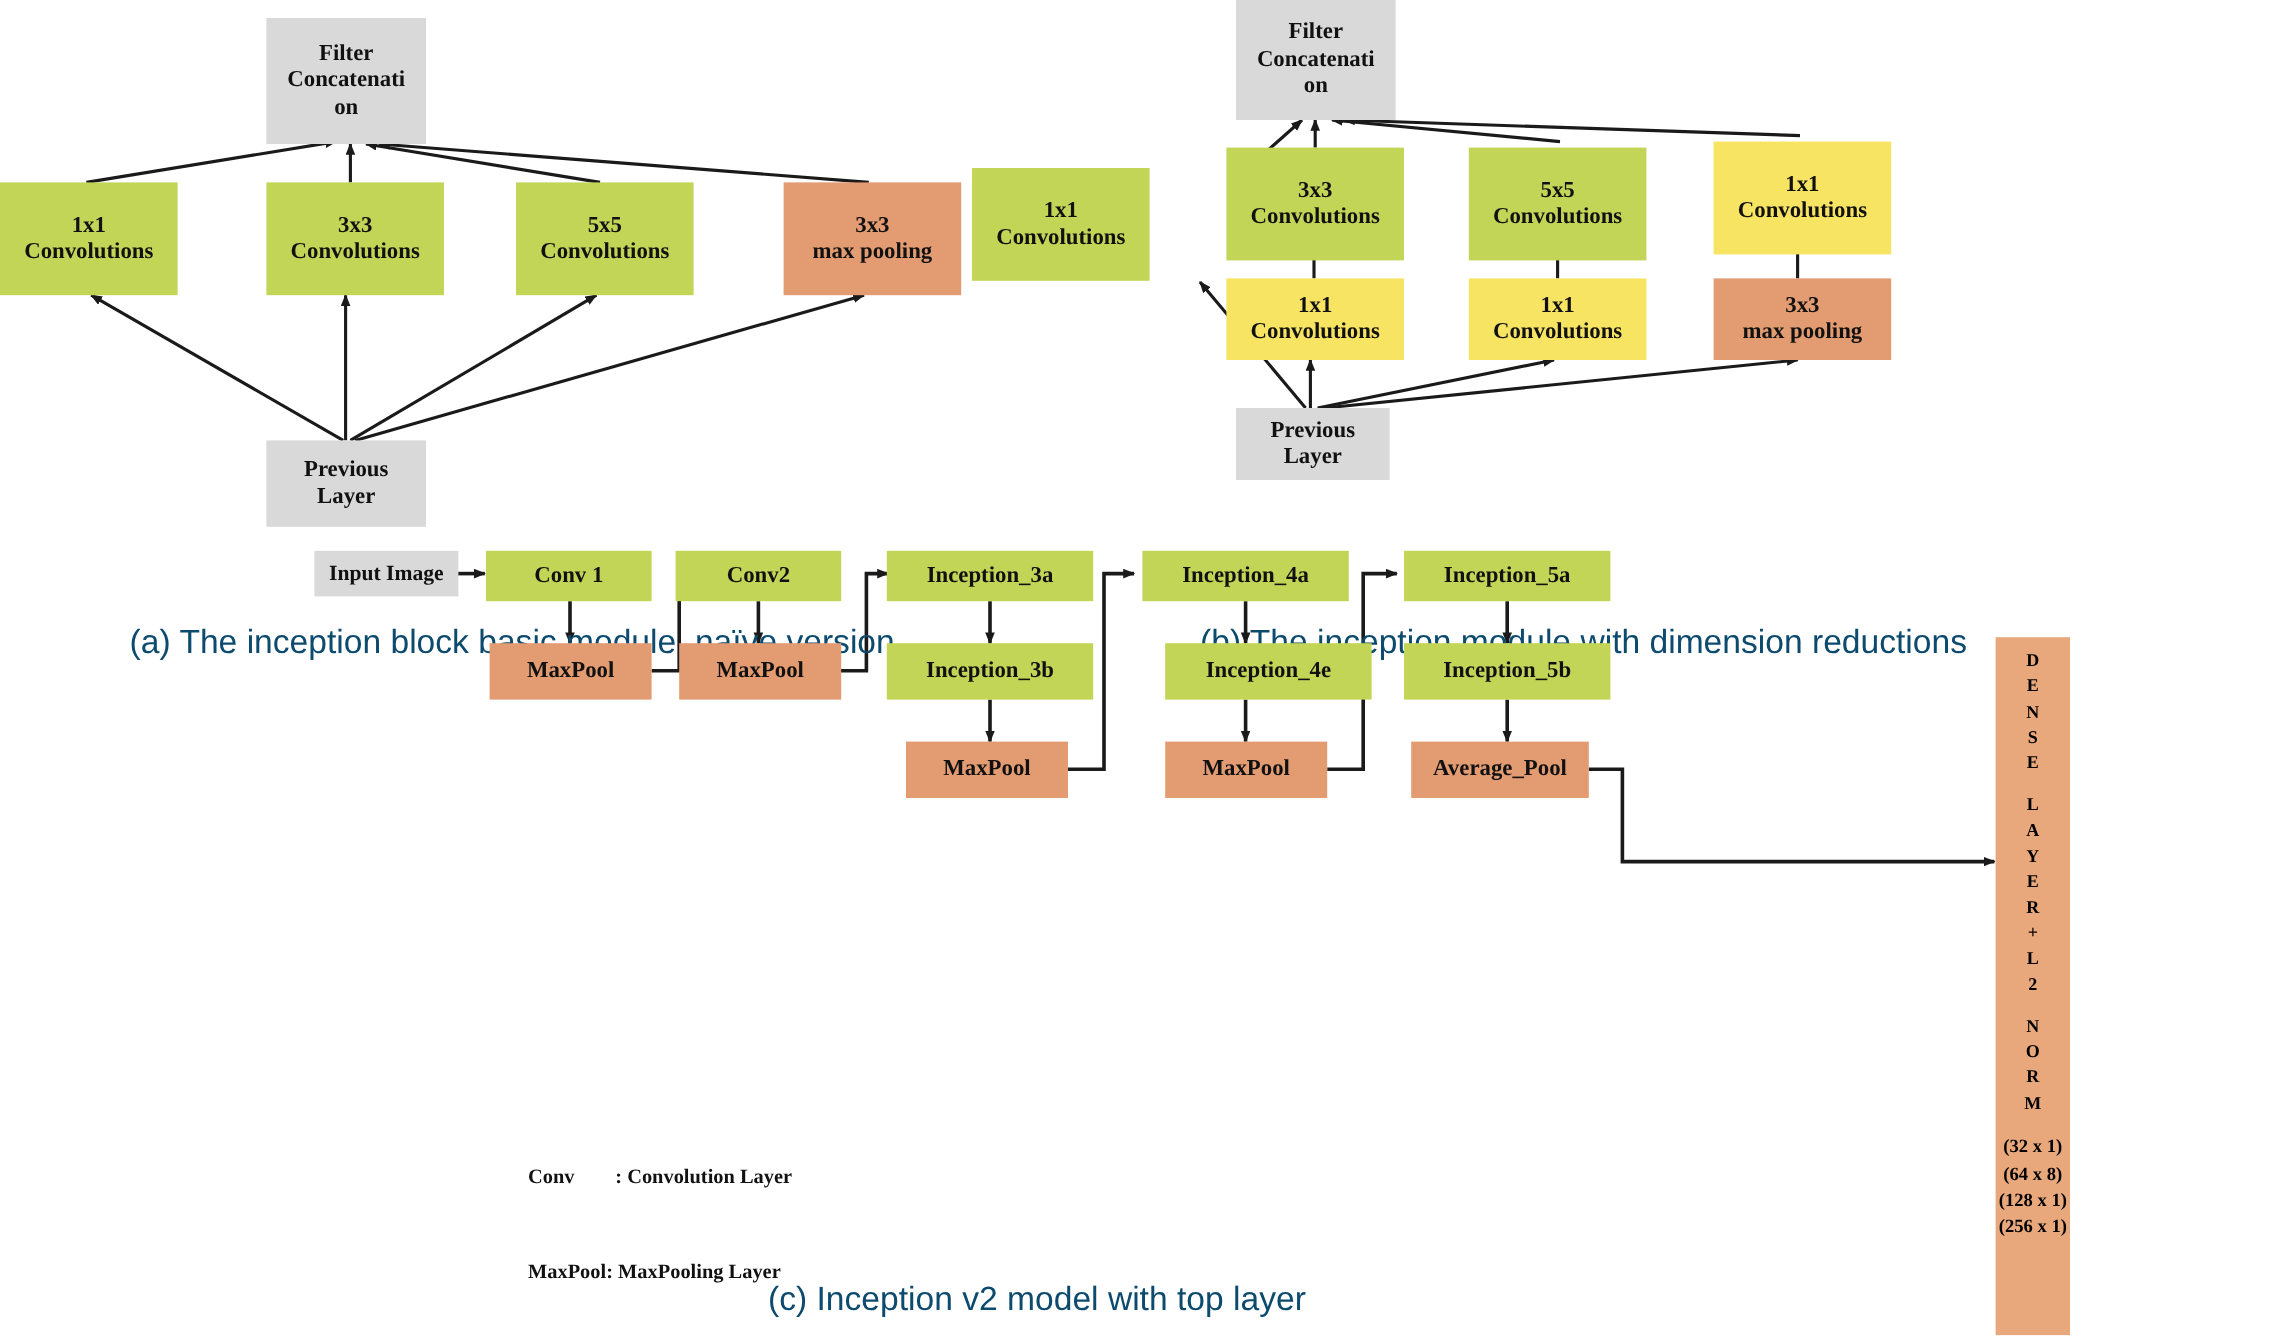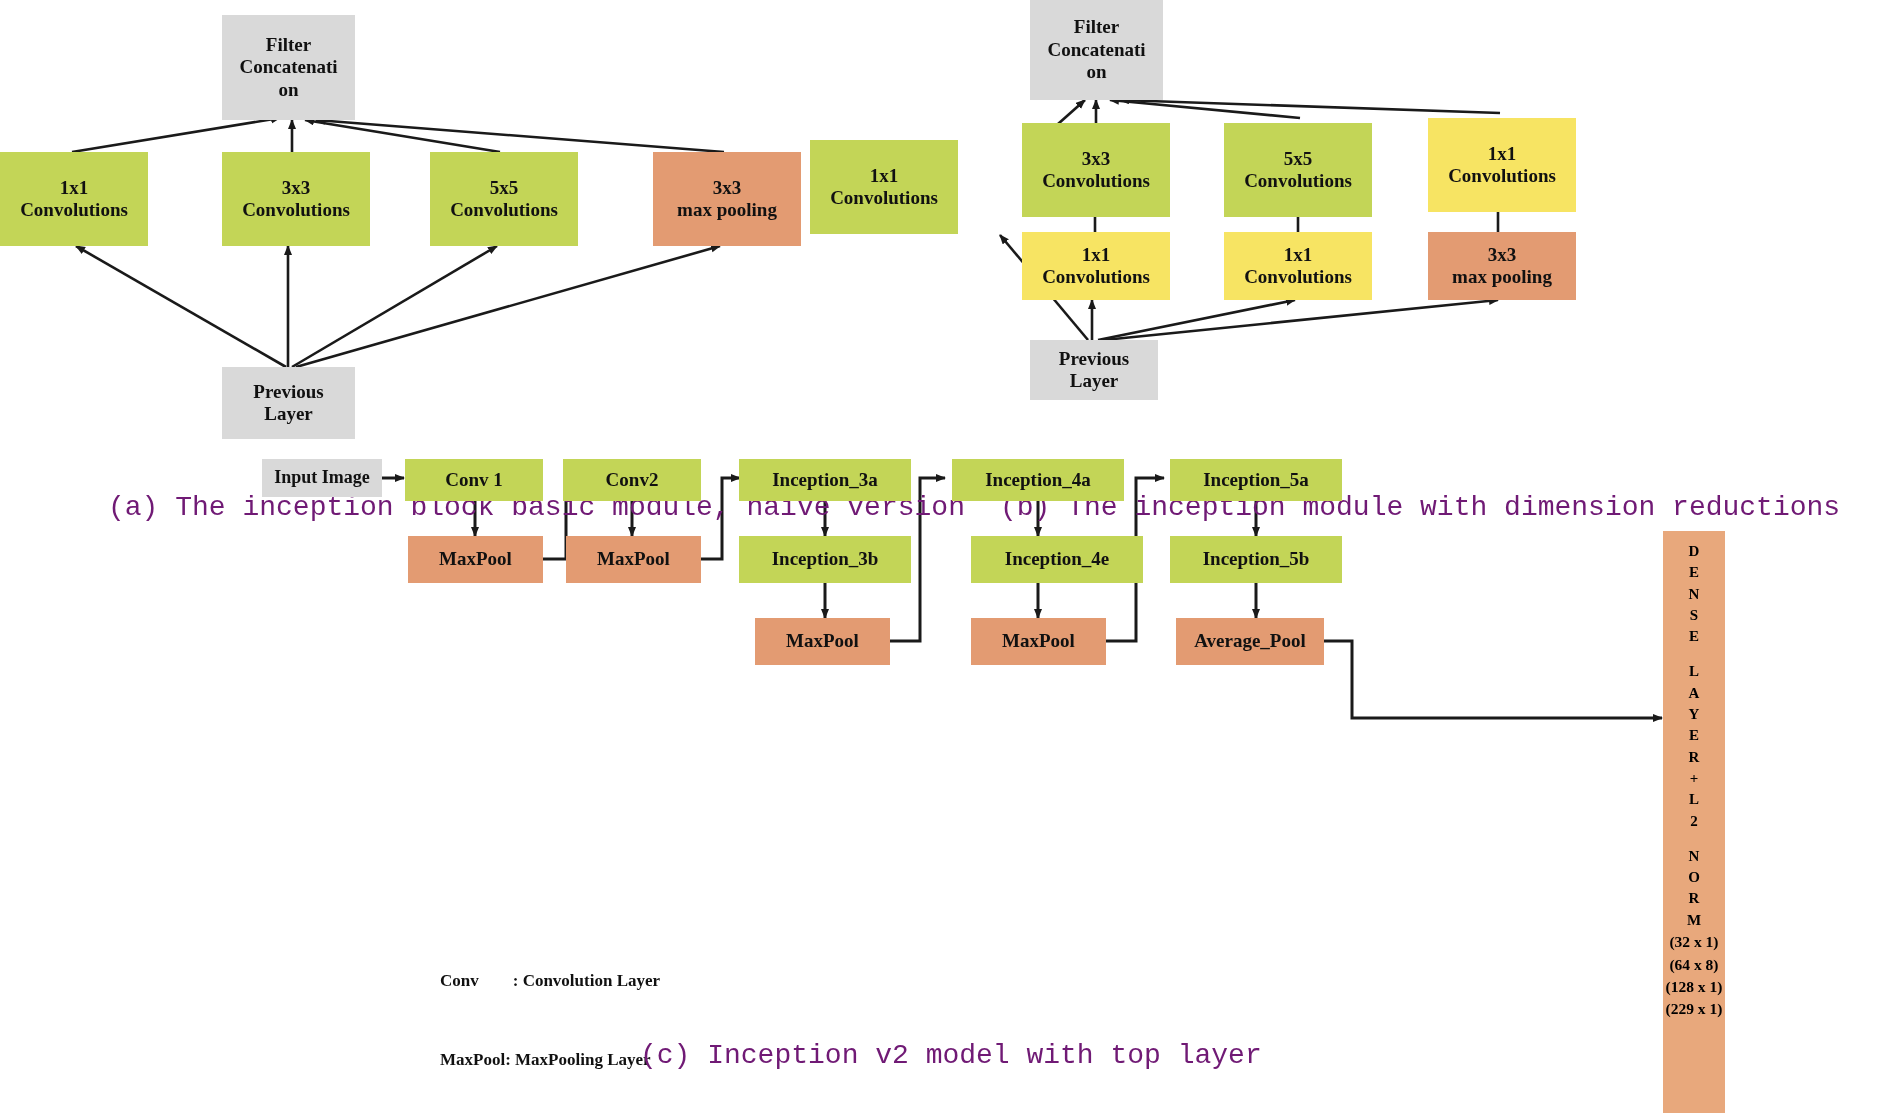--- a/index.html
+++ b/index.html
@@ -41,24 +41,25 @@
   svg.arrows {
     position: absolute;
     left: 0; top: 0;
     width: 1900px;
     height: 1113px;
     pointer-events: none;
     overflow: visible;
   }
   .caption {
     position: absolute;
-    font-family: Liberation Mono, monospace;
+    font-family: Liberation Sans, sans-serif;
     font-weight: normal;
-    color: #701a75;
+    color: #0c4a6e;
     white-space: nowrap;
+    margin-top: 27px;
   }
   .legend {
     position: absolute;
     font-family: "Liberation Serif", "DejaVu Serif", serif;
     font-weight: bold;
     color: #111;
     line-height: 1.55;
     font-size: 17px;
     white-space: pre;
   }
@@ -74,20 +75,21 @@
   .dense .vchar {
     font-weight: bold;
     font-size: 15px;
     line-height: 1.42;
     letter-spacing: 0;
     display: block;
     text-align: center;
   }
   .dense .gap { height: 14px; }
   .dense .dims {
+    margin-top: 14px;
     font-weight: bold;
     font-size: 15.5px;
     line-height: 1.45;
     text-align: center;
   }
 </style>
 </head>
 <body>
 
 <div id="canvas">
@@ -334,21 +336,21 @@
     <span class="vchar">2</span>
     <span class="gap"></span>
     <span class="vchar">N</span>
     <span class="vchar">O</span>
     <span class="vchar">R</span>
     <span class="vchar">M</span>
     <div class="dims">
       <div>(32 x 1)</div>
       <div>(64 x 8)</div>
       <div>(128 x 1)</div>
-      <div>(229 x 1)</div>
+      <div>(256 x 1)</div>
     </div>
   </div>
 
   <div class="legend" style="left:440px; top:915px;">
     <div>Conv        : Convolution Layer</div>
     <div>MaxPool: MaxPooling Layer</div>
     
   </div>
 
   <div class="caption" style="left:640px; top:1040px; font-size:28px;">(c) Inception v2 model with top layer</div>

